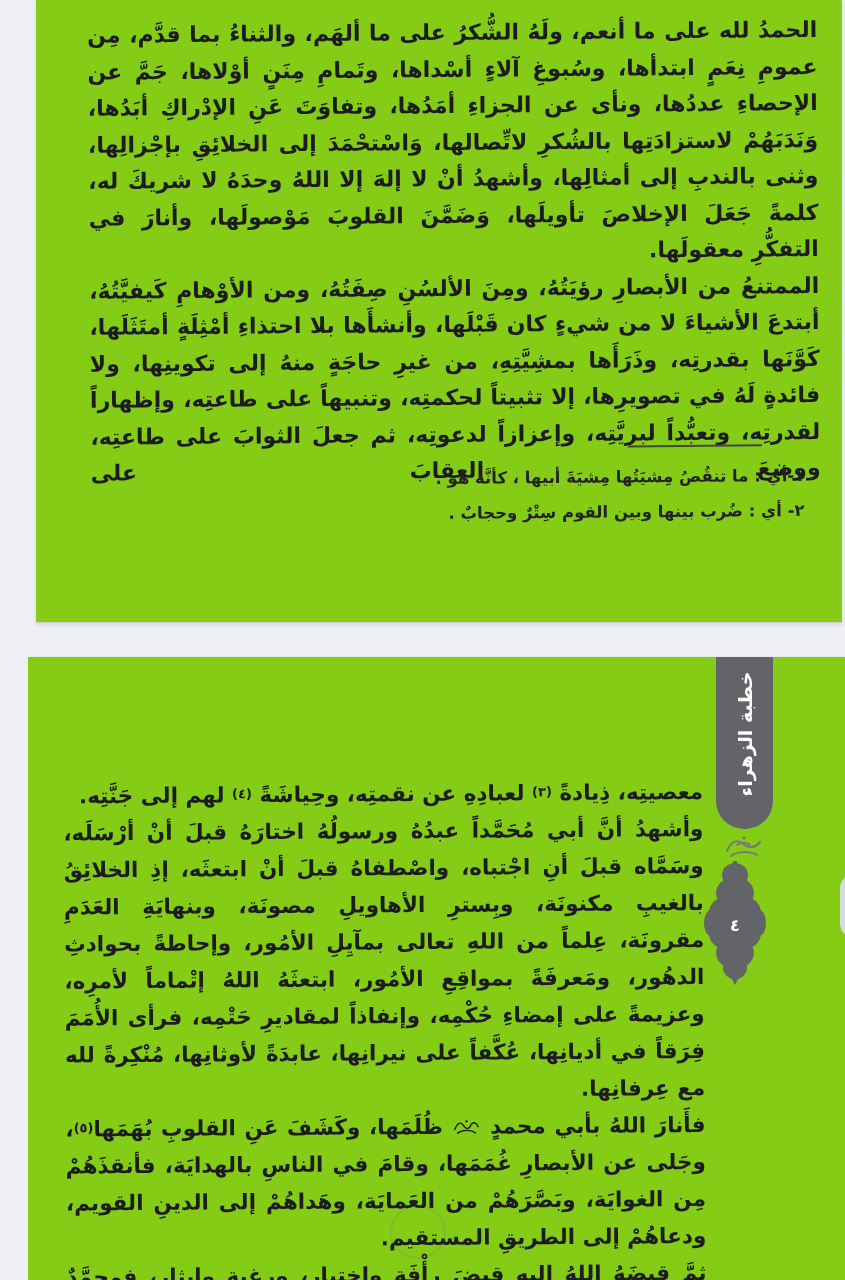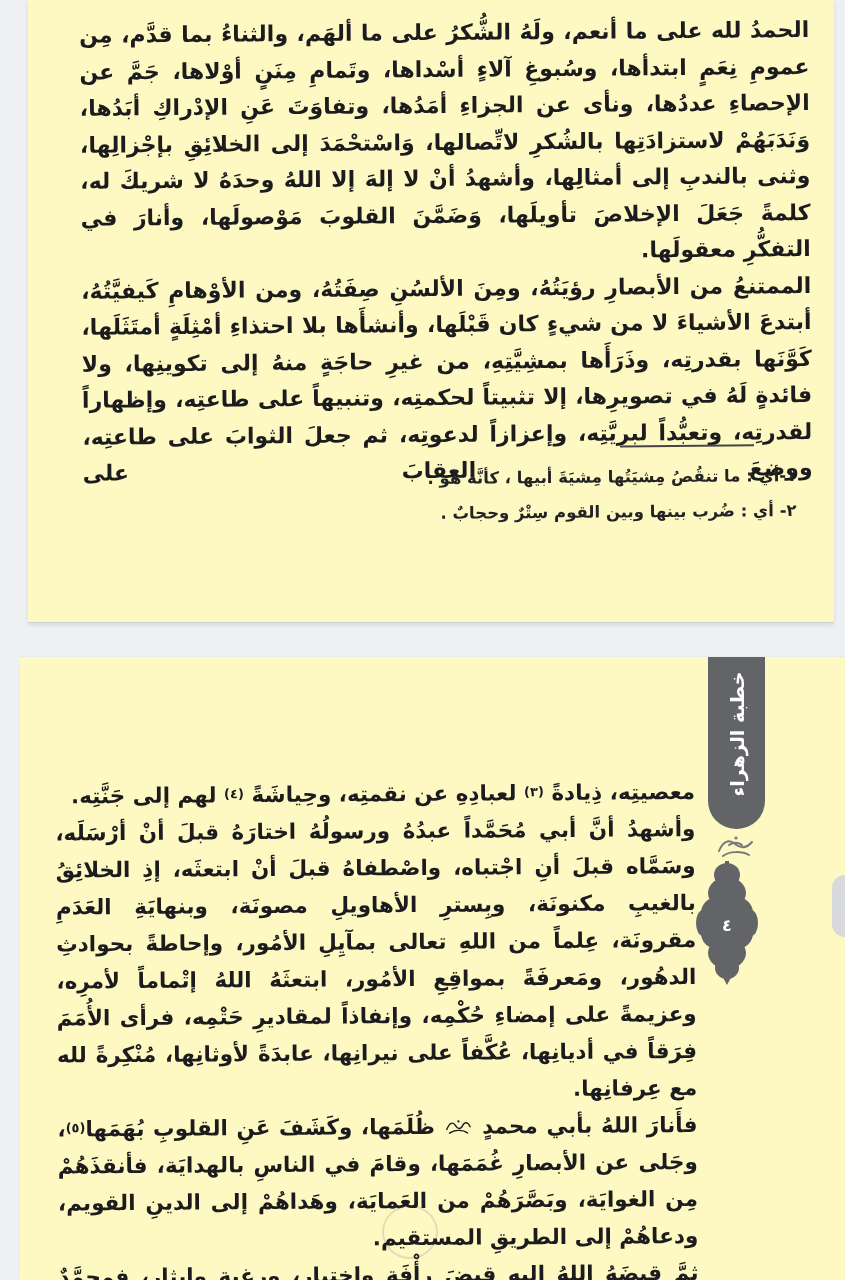--- a/index.html
+++ b/index.html
@@ -2,21 +2,21 @@
 <html lang="ar"><head>
 <meta charset="utf-8">
 <style>
   html,body{margin:0;padding:0;}
   body{
     width:845px;height:1280px;position:relative;overflow:hidden;
     background:#eef0f3;
     font-family:"DejaVu Sans",sans-serif;
     -webkit-font-smoothing:antialiased;
   }
-  .page{position:absolute;background:#fef9c3;}
+  .page{position:absolute;background:#84cc16;margin-left:8px;}
   .page1{left:28px;top:0;width:806px;height:622px;border-bottom:1px solid #cdd0d4;box-shadow:0 2px 4px rgba(0,0,0,.10);}
   .page2{left:20px;top:657px;width:825px;height:623px;box-shadow:0 -1px 2px rgba(0,0,0,.04);}
   .body-text{
     position:absolute;direction:rtl;text-align:justify;color:#1c1c1e;font-weight:bold;
     transform-origin:top right;
   }
   .p1-text{top:12px;right:25px;width:730px;font-size:22px;line-height:36.5px;transform:rotate(-0.45deg);}
   .p2-text{top:116px;right:150px;width:640px;font-size:21.5px;line-height:37px;transform:rotate(-0.4deg);}
   .body-text p{margin:0;padding:0;}
   .justify-last{text-align-last:justify;}

